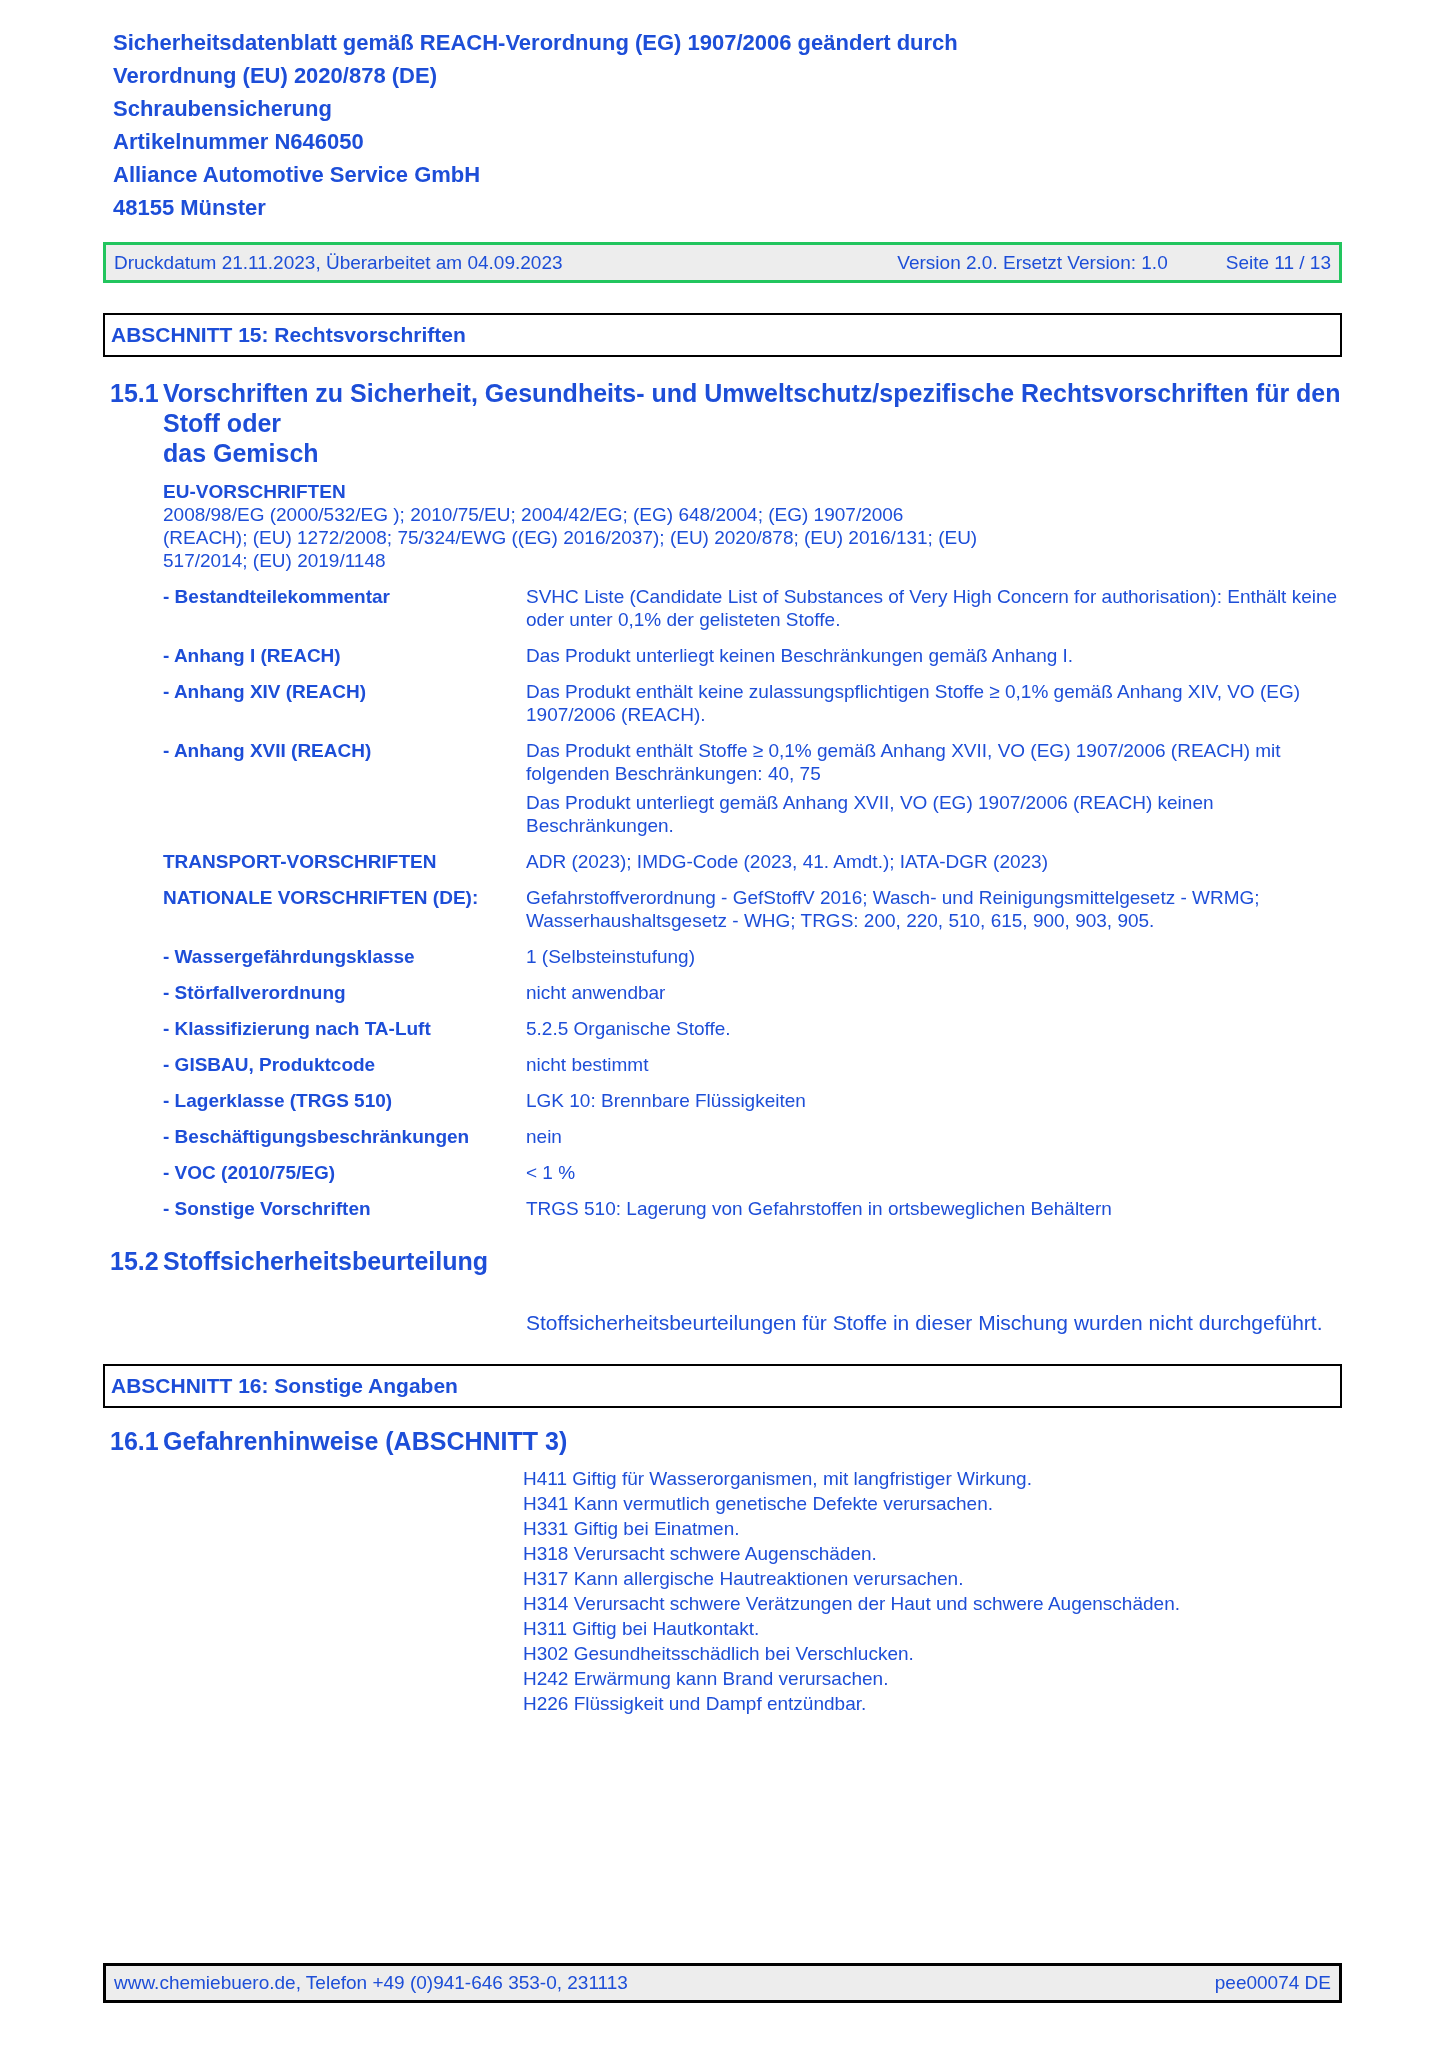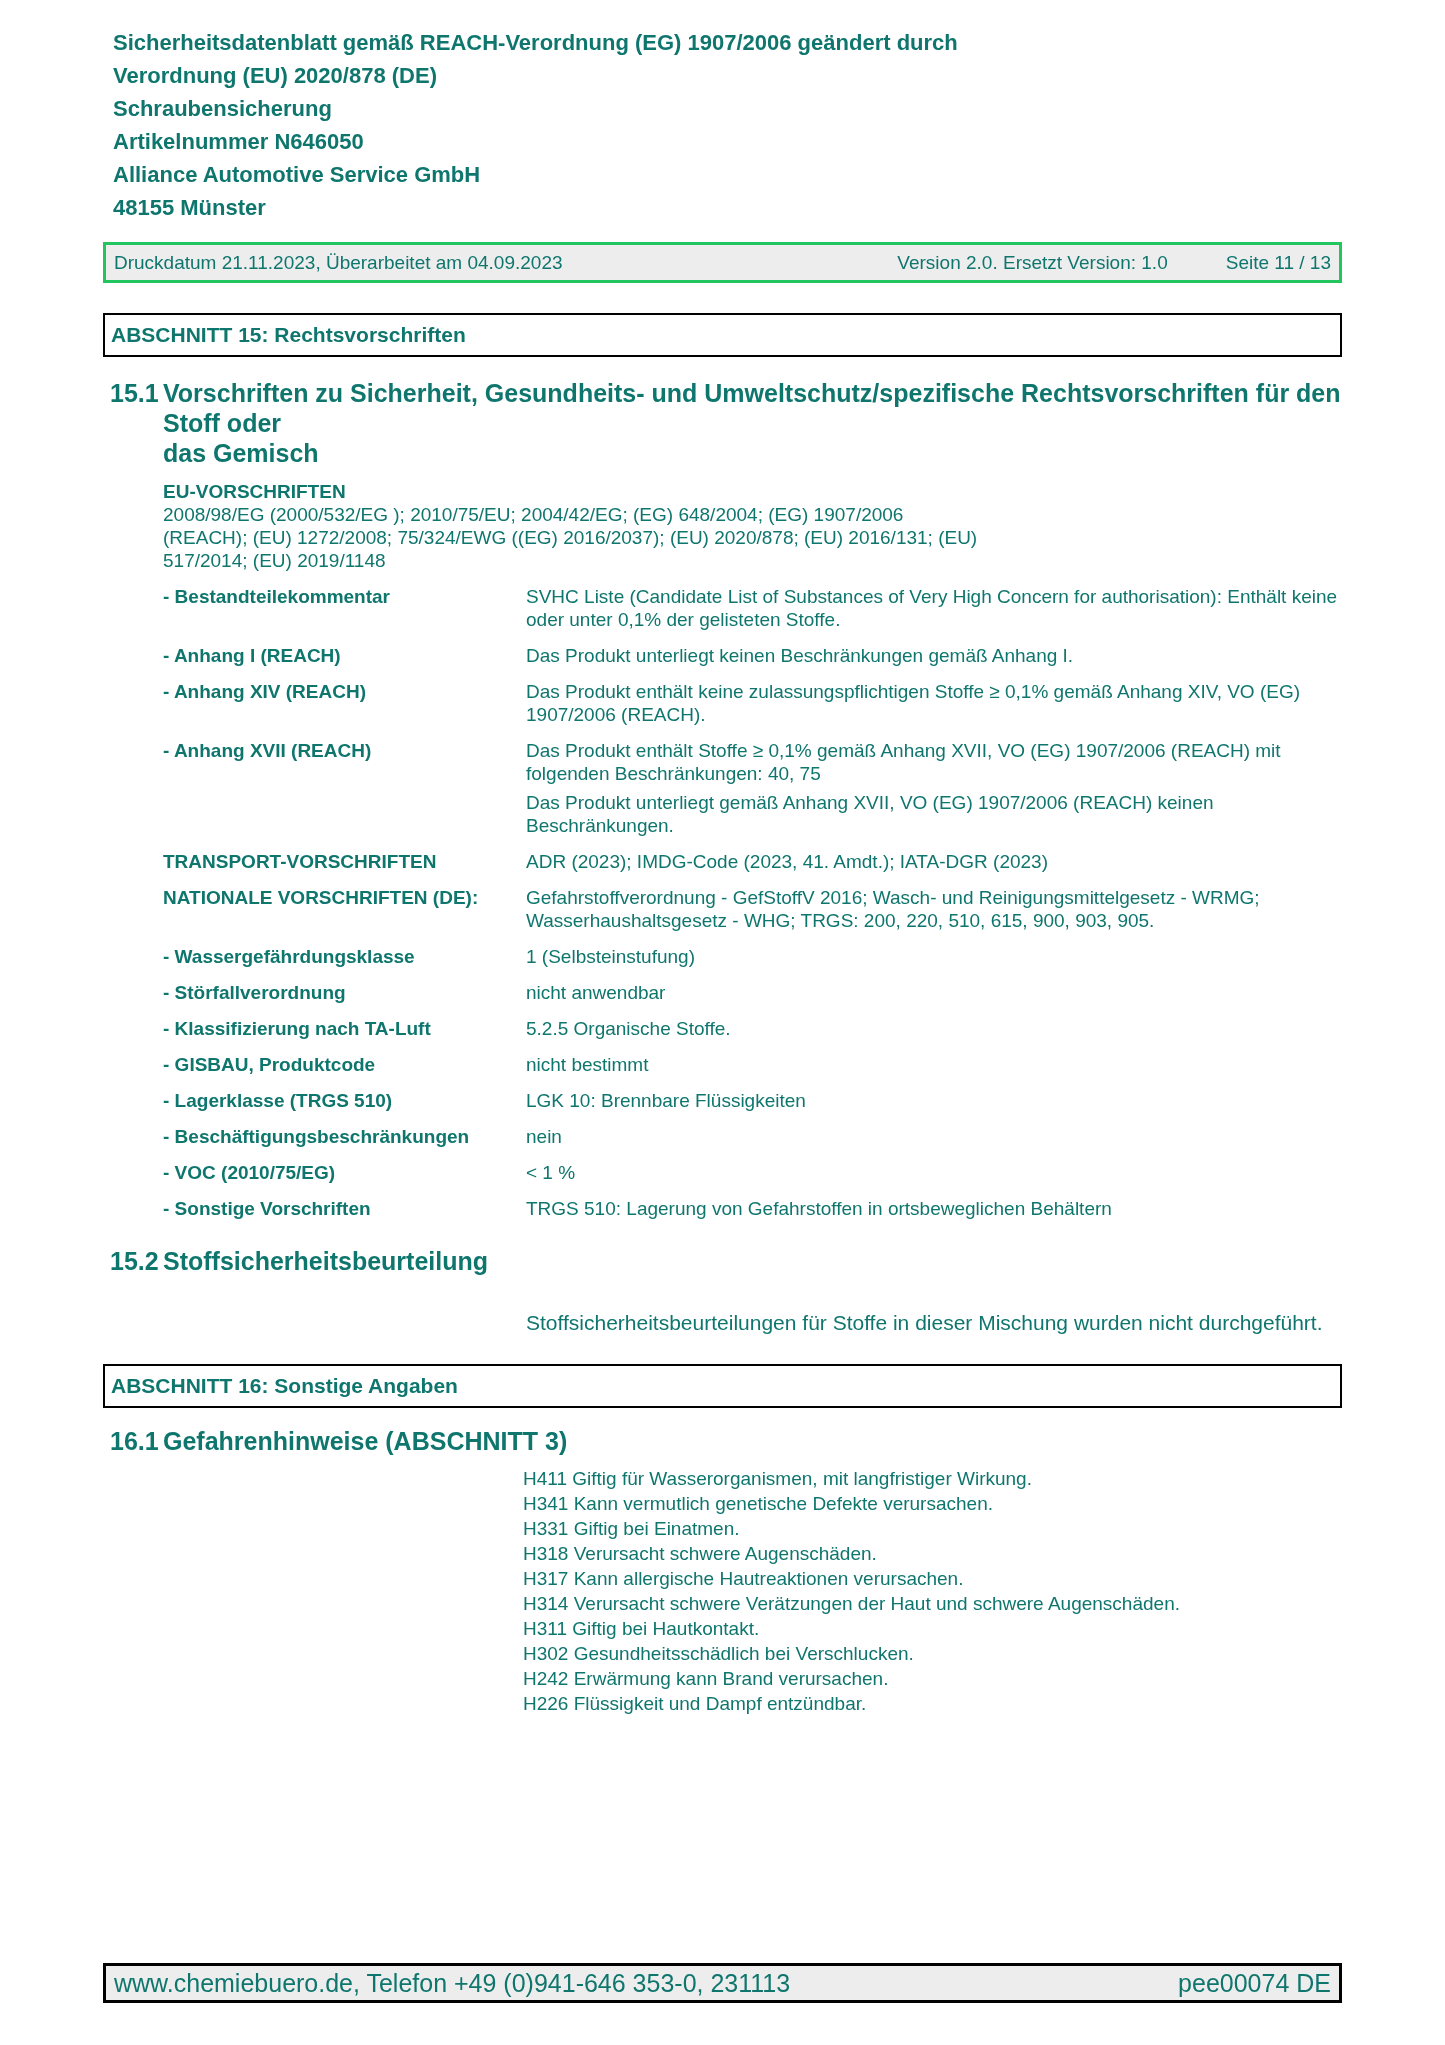--- a/index.html
+++ b/index.html
@@ -2,21 +2,21 @@
 <html lang="de"><head>
 <meta charset="utf-8">
 <title>Sicherheitsdatenblatt</title>
 <style>
   html,body{margin:0;padding:0;background:#ffffff;}
   .page{
     position:relative;
     width:1445px;
     height:2045px;
     background:#ffffff;
-    color:#0f766e;
+    color:#1d4ed8;
     font-family:"Liberation Sans", sans-serif;
     overflow:hidden;
   }
   .content{position:absolute;left:103px;top:0;width:1239px;}
 
   
   .doc-header{padding-top:26px;margin-left:10px;font-weight:bold;font-size:22px;line-height:33px;}
 
   
   .meta-bar{
@@ -62,21 +62,21 @@
 
   
   .footer-bar{
     position:absolute;
     left:103px;right:103px;bottom:42px;
     border:3px solid #000;
     background:#ededed;
     height:34px;
     display:flex;align-items:center;justify-content:space-between;
     padding:0 8px;
-    font-size:25px;
+    font-size:19px;
   }
 </style>
 </head>
 <body>
 
 <div class="page">
   <div class="content">
 
     <div class="doc-header">
       <div>Sicherheitsdatenblatt gemäß REACH-Verordnung (EG) 1907/2006 geändert durch</div>

